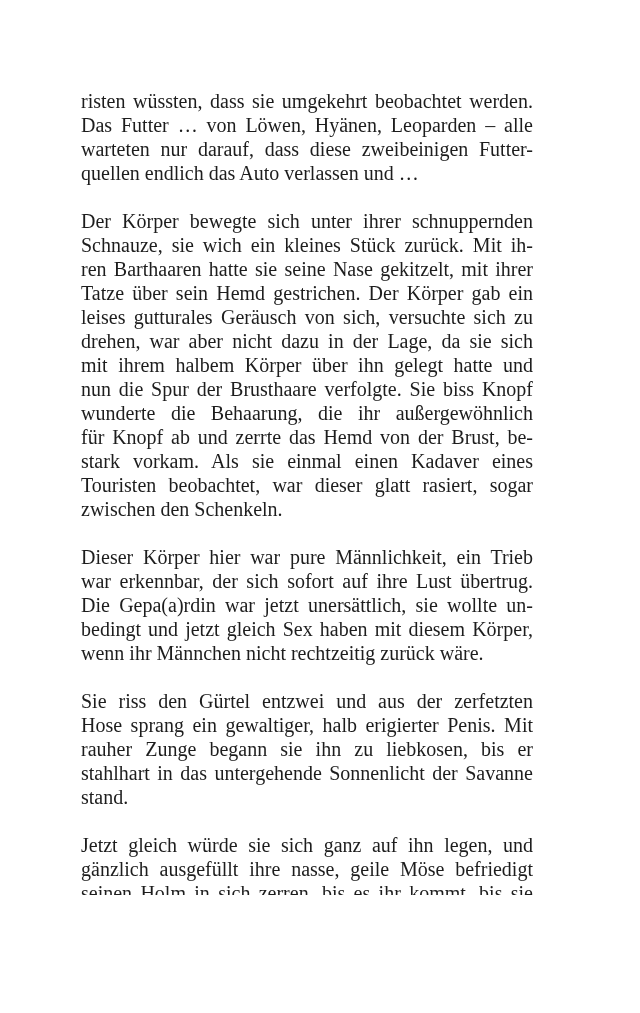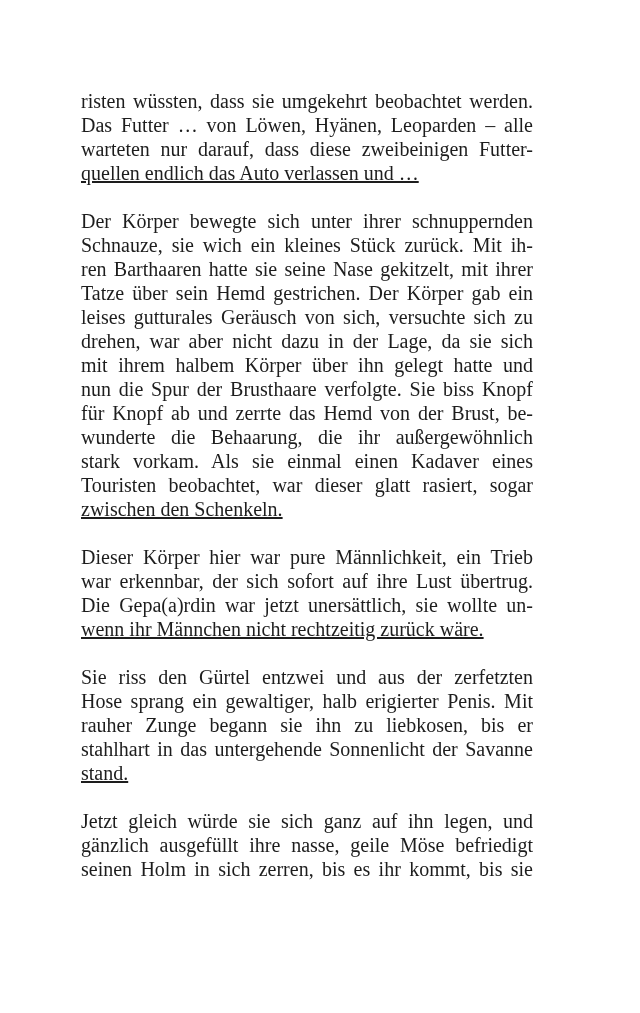--- a/index.html
+++ b/index.html
@@ -33,21 +33,20 @@
   }
   .line {
     font-size: 20px;
     line-height: 24px;
     text-align: justify;
     text-align-last: justify;
     white-space: normal;
   }
   .line.para-end {
     text-align-last: left;
-    text-decoration: underline;
   }
   .page-number {
     position: absolute;
     left: 70px;
     top: 916px;
     font-size: 18px;
     line-height: 24px;
     margin-top: 40px;
   }
 </style>
@@ -64,30 +63,31 @@
       </div>
       <div class="paragraph">
         <div class="line">Der Körper bewegte sich unter ihrer schnuppernden</div>
         <div class="line">Schnauze, sie wich ein kleines Stück zurück. Mit ih-</div>
         <div class="line">ren Barthaaren hatte sie seine Nase gekitzelt, mit ihrer</div>
         <div class="line">Tatze über sein Hemd gestrichen. Der Körper gab ein</div>
         <div class="line">leises gutturales Geräusch von sich, versuchte sich zu</div>
         <div class="line">drehen, war aber nicht dazu in der Lage, da sie sich</div>
         <div class="line">mit ihrem halbem Körper über ihn gelegt hatte und</div>
         <div class="line">nun die Spur der Brusthaare verfolgte. Sie biss Knopf</div>
+        <div class="line">wunderte die Behaarung, die ihr außergewöhnlich</div>
         <div class="line">für Knopf ab und zerrte das Hemd von der Brust, be-</div>
-        <div class="line">wunderte die Behaarung, die ihr außergewöhnlich</div>
         <div class="line">stark vorkam. Als sie einmal einen Kadaver eines</div>
         <div class="line">Touristen beobachtet, war dieser glatt rasiert, sogar</div>
         <div class="line para-end">zwischen den Schenkeln.</div>
       </div>
       <div class="paragraph">
         <div class="line">Dieser Körper hier war pure Männlichkeit, ein Trieb</div>
         <div class="line">war erkennbar, der sich sofort auf ihre Lust übertrug.</div>
         <div class="line">Die Gepa(a)rdin war jetzt unersättlich, sie wollte un-</div>
+        <div class="line">bedingt und jetzt gleich Sex haben mit diesem Körper,</div>
         <div class="line para-end">wenn ihr Männchen nicht rechtzeitig zurück wäre.</div>
       </div>
       <div class="paragraph">
         <div class="line">Sie riss den Gürtel entzwei und aus der zerfetzten</div>
         <div class="line">Hose sprang ein gewaltiger, halb erigierter Penis. Mit</div>
         <div class="line">rauher Zunge begann sie ihn zu liebkosen, bis er</div>
         <div class="line">stahlhart in das untergehende Sonnenlicht der Savanne</div>
         <div class="line para-end">stand.</div>
       </div>
       <div class="paragraph">

